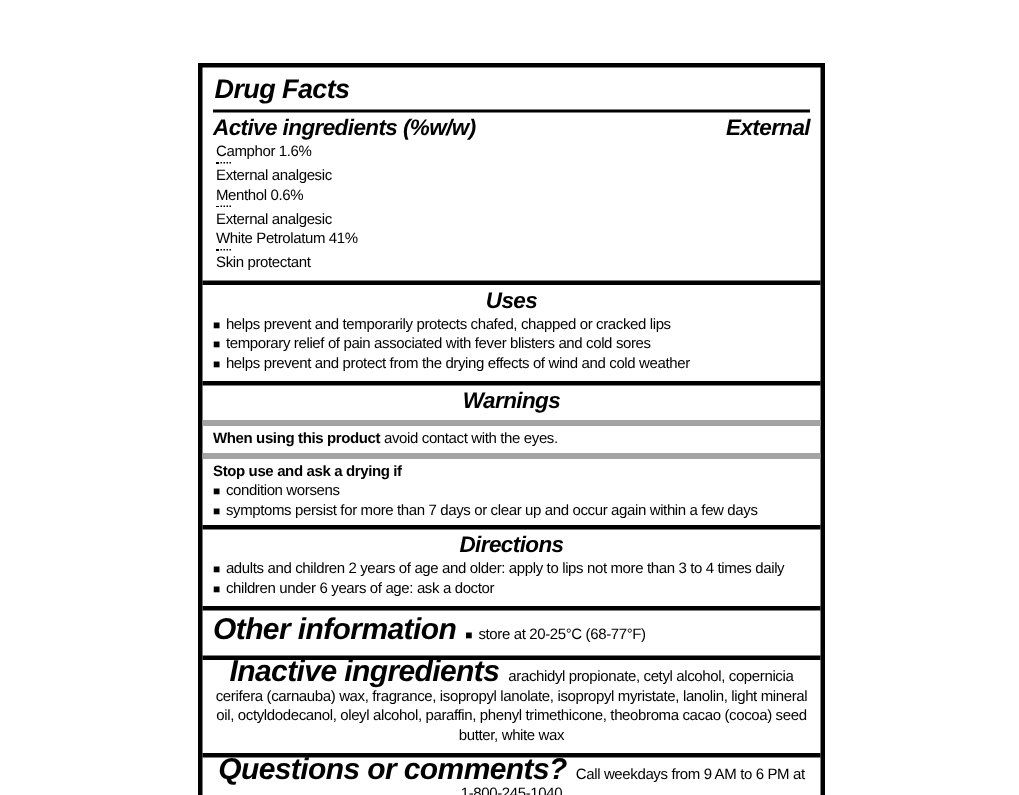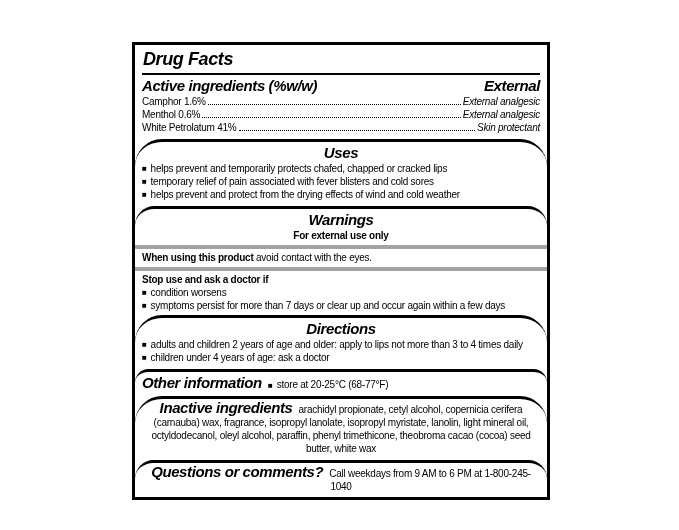--- a/index.html
+++ b/index.html
@@ -23,50 +23,50 @@
   .df-title-wrap { padding: 4px 7px 0 7px; }
   .df-title {
     font-size: 18px; font-weight: bold; font-style: italic;
     letter-spacing: -0.4px;
     padding: 0 1px 3px 1px;
     border-bottom: 2px solid #000;
   }
 
   
   .section { padding: 2px 7px 5px 7px; text-align: center; }
-  .section.thick-top { border-top: 3px solid #000; border-radius: 27px; }
+  .section.thick-top { border-top: 3px solid #000; }
   .subsection { border-top: 4px solid #a3a3a3; padding: 2px 7px 3px 7px; }
 
   .head {
     font-size: 15px; font-weight: bold; font-style: italic;
     letter-spacing: -0.4px;
     line-height: 18px;
   }
   .head-inline {
-    font-size: 15px; font-weight: bold; font-style: italic;
+    font-size: 20px; font-weight: bold; font-style: italic;
     letter-spacing: -0.4px;
     margin-right: 6px;
   }
 
   .body-text, .bullet-item, .purpose-row {
     font-size: 10px; line-height: 13px; letter-spacing: -0.25px;
   }
   .b { font-weight: bold; }
 
   
   .ai-header-row { display: flex; justify-content: space-between; align-items: baseline; }
-  .purpose-row { display: flex; align-items: baseline; }
+  .purpose-row { display: flex; align-items: baseline; flex-direction: column; }
   .purpose-row .name { white-space: nowrap; }
   .purpose-row .leader {
     flex: 1;
     border-bottom: 1px dotted #000;
     margin: 0 2px 2px 2px;
     min-width: 10px;
   }
-  .purpose-row .purpose { white-space: nowrap; font-style: italic; }
+  .purpose-row .purpose { white-space: nowrap; }
 
   
   .bullet-item { display: flex; }
   .bullet-glyph { font-size: 8px; line-height: 13px; margin-right: 4px; flex: none; }
 
   .inline-line { display: flex; align-items: baseline; }
   .inline-line .bullet-glyph { line-height: 11px; }
 
   .wrap-text { font-size: 10px; line-height: 13px; letter-spacing: -0.25px; }
 </style>
@@ -113,46 +113,45 @@
         <span>temporary relief of pain associated with fever blisters and cold sores</span>
       </div>
       <div class="bullet-item">
         <span class="bullet-glyph">■</span>
         <span>helps prevent and protect from the drying effects of wind and cold weather</span>
       </div>
     </div>
 
     <div class="section thick-top" style="padding-bottom:3px;">
       <div class="head">Warnings</div>
-      <div class="body-text b">For external use only</div>
     </div>
     <div class="subsection">
       <div class="body-text"><span class="b">When using this product</span><span> avoid contact with the eyes.</span></div>
     </div>
     <div class="subsection">
-      <div class="body-text b">Stop use and ask a doctor if</div>
+      <div class="body-text b">Stop use and ask a drying if</div>
       <div class="bullet-item">
         <span class="bullet-glyph">■</span>
         <span>condition worsens</span>
       </div>
       <div class="bullet-item">
         <span class="bullet-glyph">■</span>
         <span>symptoms persist for more than 7 days or clear up and occur again within a few days</span>
       </div>
     </div>
 
     <div class="section thick-top">
       <div class="head">Directions</div>
       <div class="bullet-item">
         <span class="bullet-glyph">■</span>
         <span>adults and children 2 years of age and older: apply to lips not more than 3 to 4 times daily</span>
       </div>
       <div class="bullet-item">
         <span class="bullet-glyph">■</span>
-        <span>children under 4 years of age: ask a doctor</span>
+        <span>children under 6 years of age: ask a doctor</span>
       </div>
     </div>
 
     <div class="section thick-top">
       <div class="inline-line">
         <span class="head-inline">Other information</span>
         <span class="bullet-glyph">■</span>
         <span class="body-text">store at 20-25°C (68-77°F)</span>
       </div>
     </div>

